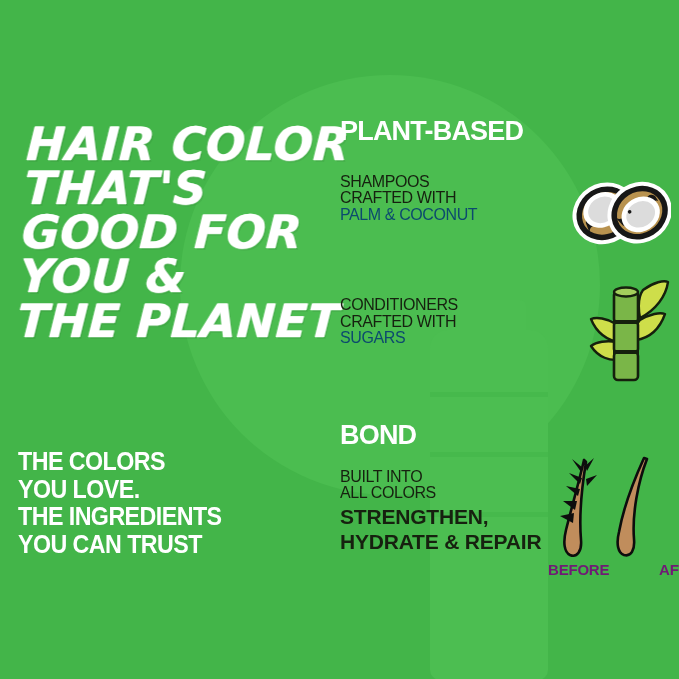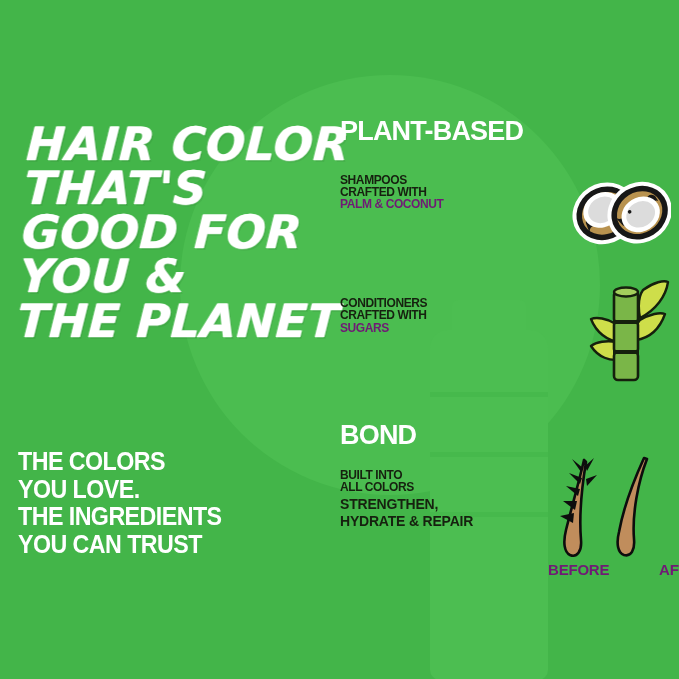--- a/index.html
+++ b/index.html
@@ -126,34 +126,34 @@
     font-size: 27px;
     line-height: 1.02;
     letter-spacing: -0.8px;
     text-transform: uppercase;
     white-space: nowrap;
   }
   .sec-title .tl { display: block; }
 
   .sec-body {
     color: #16210f;
-    font-weight: bold;
-    font-size: 12px;
+    font-weight: normal;
+    font-size: 16px;
     line-height: 1.04;
     letter-spacing: -0.4px;
     text-transform: uppercase;
     white-space: nowrap;
   }
   .sec-body .bl { display: block; }
-  .sec-body .emph { color: #701a75; display: block; }
+  .sec-body .emph { color: #0c4a6e; display: block; }
 
   .sec-fine {
     color: #16210f;
     font-weight: bold;
-    font-size: 14px;
+    font-size: 21px;
     line-height: 1.18;
     letter-spacing: -0.2px;
     text-transform: uppercase;
     white-space: nowrap;
   }
   .sec-fine .fl { display: block; }
 
   
   #sec-plant      { top: 118px; }
   #sec-plant .sec-body { margin-top: 28px; }

